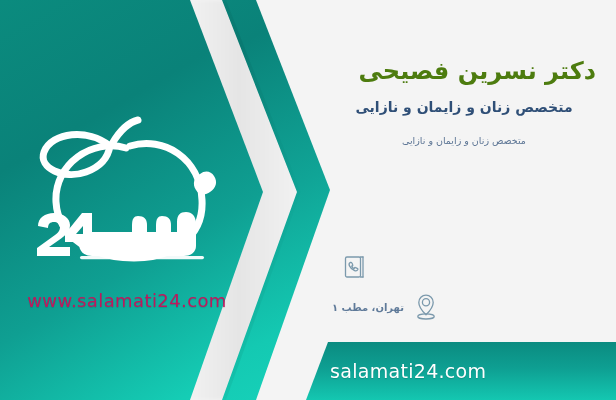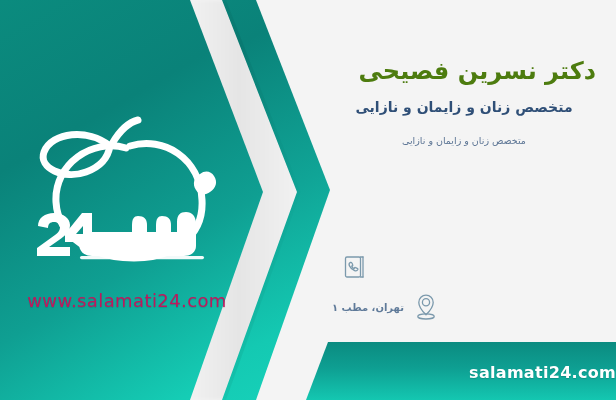--- a/index.html
+++ b/index.html
@@ -178,24 +178,24 @@
     width: 616px;
     height: 58px;
     background: linear-gradient(180deg, #0b8b80 0%, #0e9f92 45%, #14c7b1 100%);
     clip-path: polygon(328px 0, 616px 0, 616px 58px, 306px 58px);
   }
   .banner-text {
     position: absolute;
     left: 330px;
     right: 0;
     bottom: 18px;
-    text-align: right;
+    text-align: left;
     color: #ffffff;
-    font-size: 16px;
-    font-weight: bold;
+    font-size: 19px;
+    font-weight: normal;
     letter-spacing: 0.3px;
     direction: ltr;
     text-shadow: 0 1px 1px rgba(0,0,0,0.15);
   }
 </style>
 </head>
 <body>
 
 <div id="card">
 

